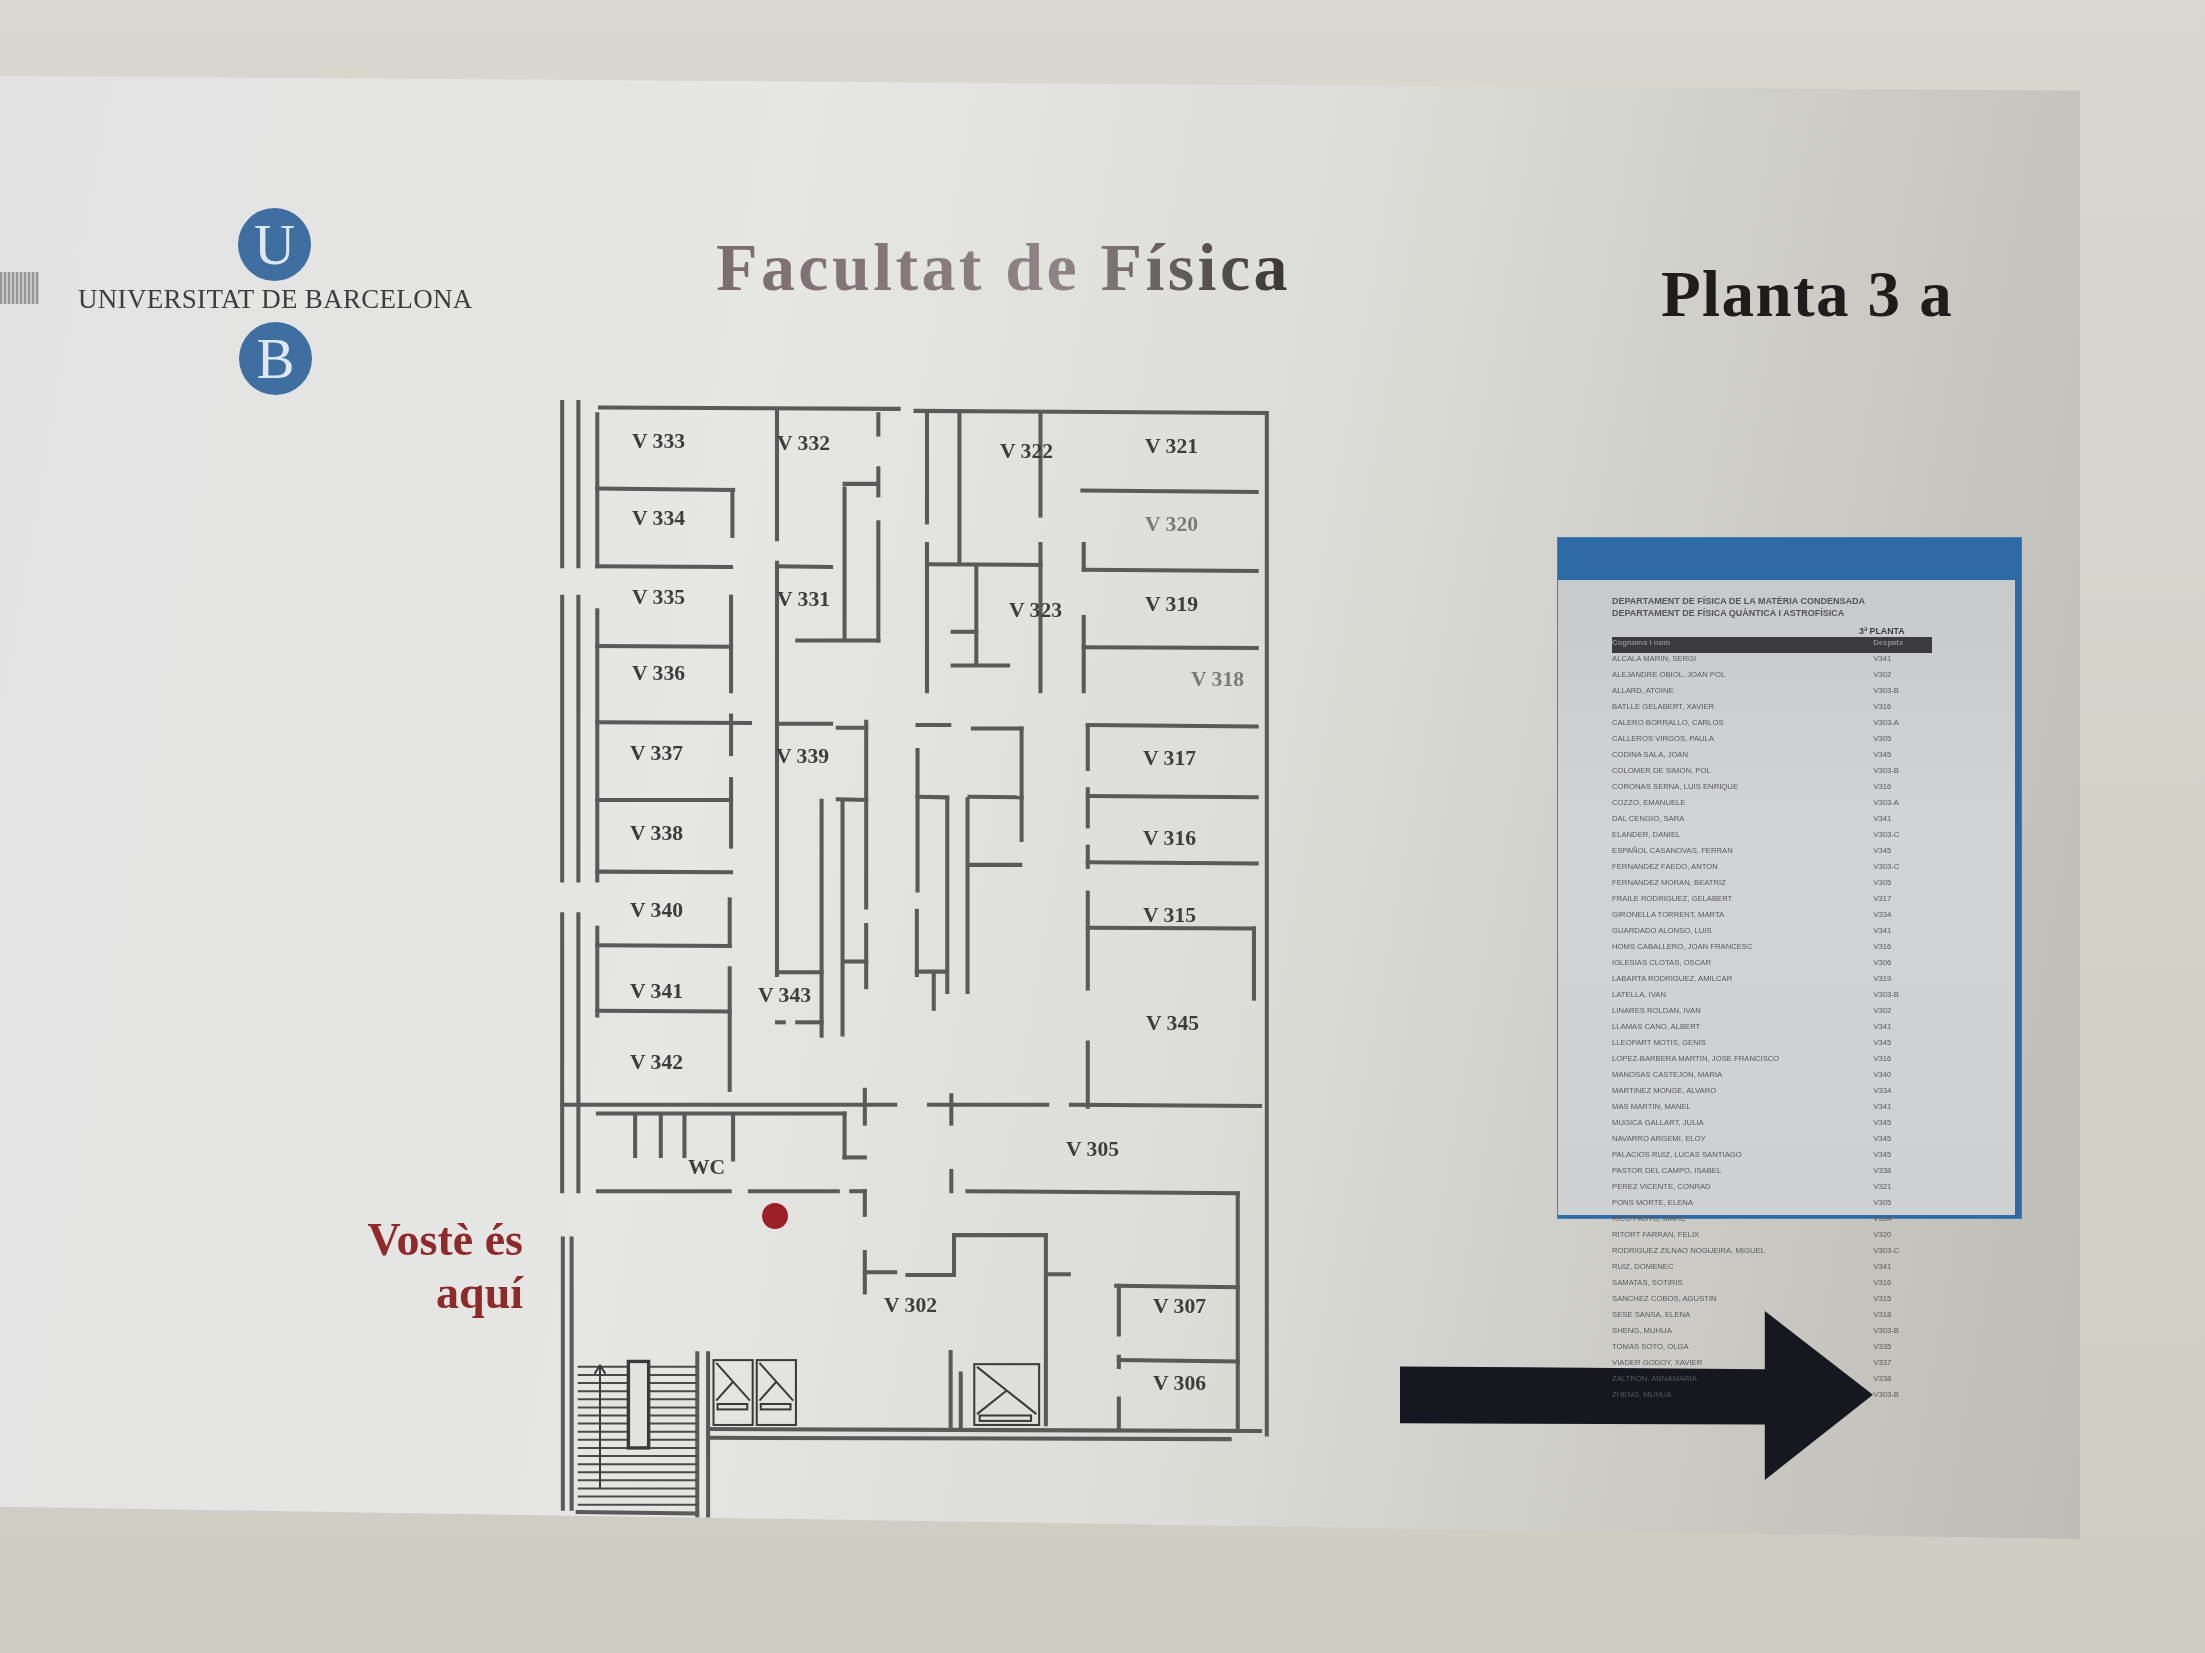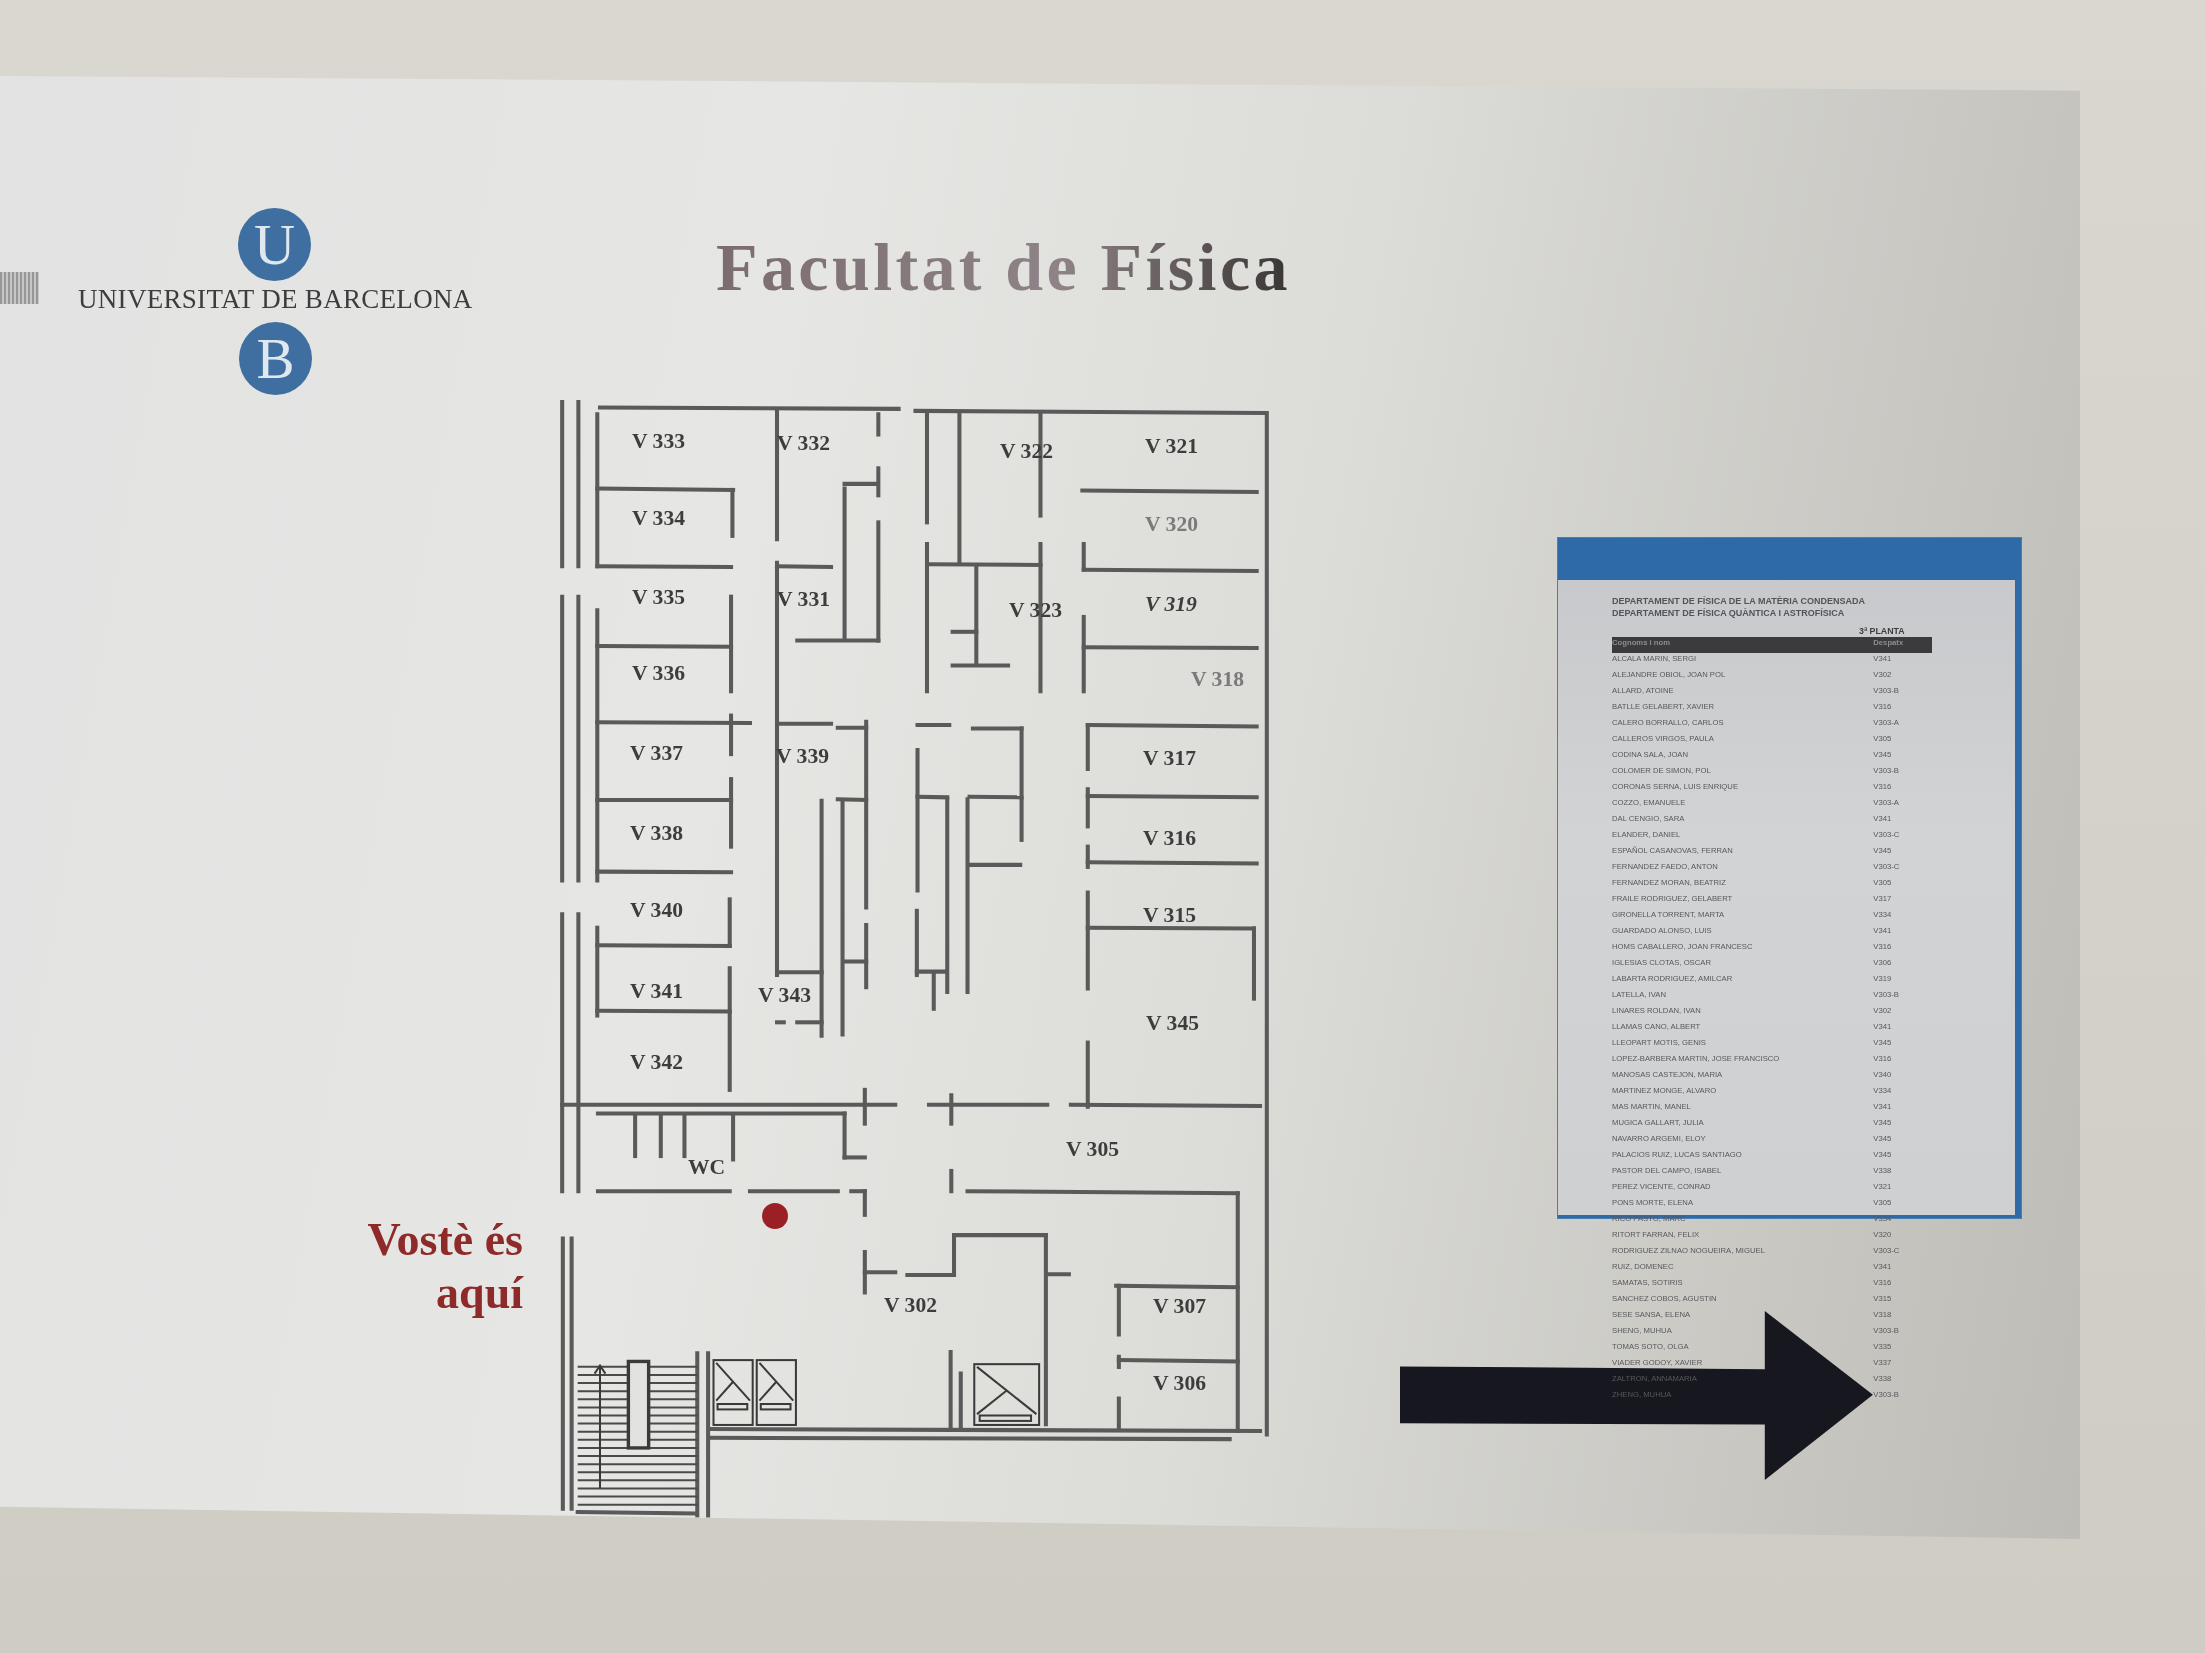--- a/index.html
+++ b/index.html
@@ -56,20 +56,21 @@
 <div class="panel">
   <div class="edge-mark"></div>
 
   <div class="ub-logo">
     <div class="ub-circle ub-u">U</div>
     <div class="ub-name">UNIVERSITAT DE BARCELONA</div>
     <div class="ub-circle ub-b">B</div>
   </div>
 
   <div class="title">Facultat de Física</div>
+  <div class="floor">Planta 3 a</div>
 
   <svg class="plan" viewBox="0 0 1070 1680" width="723" height="1135">
     <g stroke="#5a5a5a" stroke-width="6" fill="none" stroke-linecap="square">
 
       <line x1="12" y1="12" x2="12" y2="255"></line>
       <line x1="36" y1="12" x2="36" y2="255"></line>
       <line x1="12" y1="300" x2="12" y2="720"></line>
       <line x1="36" y1="300" x2="36" y2="720"></line>
       <line x1="12" y1="770" x2="12" y2="1180"></line>
       <line x1="36" y1="770" x2="36" y2="1180"></line>
@@ -254,21 +255,21 @@
       <div class="room-label" style="left: 776px; top: 668px;">V 339</div>
       <div class="room-label" style="left: 630px; top: 745px;">V 338</div>
       <div class="room-label" style="left: 630px; top: 822px;">V 340</div>
       <div class="room-label" style="left: 630px; top: 903px;">V 341</div>
       <div class="room-label" style="left: 758px; top: 907px;">V 343</div>
       <div class="room-label" style="left: 630px; top: 974px;">V 342</div>
       <div class="room-label" style="left: 1000px; top: 363px;">V 322</div>
       <div class="room-label" style="left: 1145px; top: 358px;">V 321</div>
       <div class="room-label light" style="left: 1145px; top: 436px;">V 320</div>
       <div class="room-label" style="left: 1009px; top: 522px;">V 323</div>
-      <div class="room-label" style="left: 1145px; top: 516px; font-style: italic;">V 319</div>
+      <div class="room-label" style="left: 1145px; top: 516px;">V 319</div>
       <div class="room-label light" style="left: 1191px; top: 591px;">V 318</div>
       <div class="room-label" style="left: 1143px; top: 670px;">V 317</div>
       <div class="room-label" style="left: 1143px; top: 750px;">V 316</div>
       <div class="room-label" style="left: 1143px; top: 827px;">V 315</div>
       <div class="room-label" style="left: 1146px; top: 935px;">V 345</div>
       <div class="room-label" style="left: 1066px; top: 1061px;">V 305</div>
       <div class="room-label" style="left: 688px; top: 1079px;">WC</div>
       <div class="room-label" style="left: 884px; top: 1217px;">V 302</div>
       <div class="room-label" style="left: 1153px; top: 1218px;">V 307</div>
       <div class="room-label" style="left: 1153px; top: 1295px;">V 306</div>

